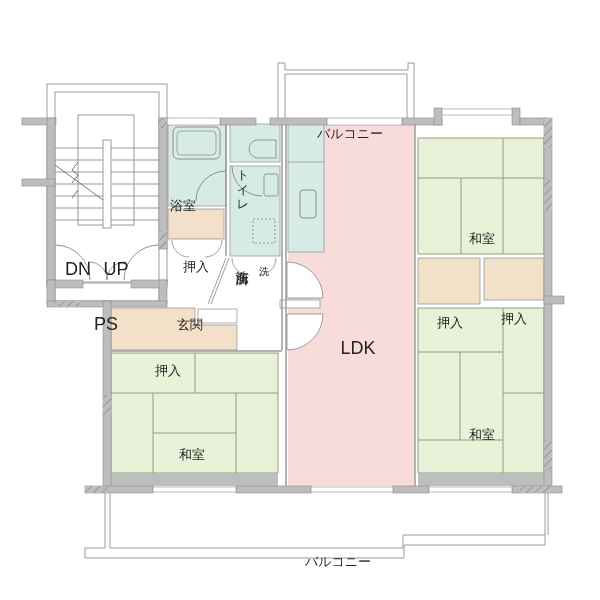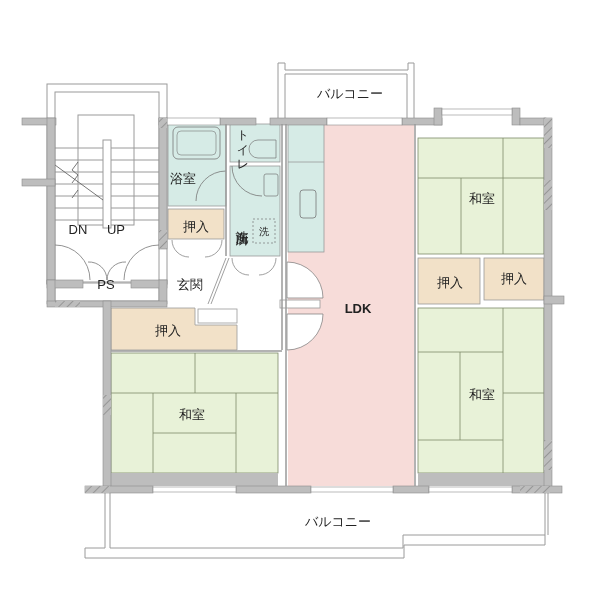--- a/index.html
+++ b/index.html
@@ -1,19 +1,19 @@
 <!DOCTYPE html>
 <html><head>
 <meta charset="utf-8">
 <style>
   html, body { margin:0; padding:0; background:#ffffff; }
   body { width:600px; height:600px; position:relative; overflow:hidden; font-family:"DejaVu Sans", sans-serif; }
   #plan { position:absolute; left:0; top:0; width:600px; height:600px; }
-  .lbl { position:absolute; font-size:13px; color:#222; white-space:nowrap; transform:translate(-50%,-50%); line-height:1; }
-  .lbl.latin { font-family:"Liberation Sans", sans-serif; font-size:13px; }
+  .lbl { position:absolute; font-size:13px; color:#222; white-space:nowrap; transform:translate(-50%,-50%); line-height:1;margin-top:40px; }
+  .lbl.latin { font-family:"Liberation Sans", sans-serif; font-size:18px; }
   .lbl.vert { writing-mode:vertical-rl; text-orientation:upright; letter-spacing:1px; }
   .lbl.small { font-size:10px; }
 </style>
 </head>
 <body>
 
 <svg id="plan" width="600" height="600" viewBox="0 0 600 600" xmlns="http://www.w3.org/2000/svg">
   <defs>
     <pattern id="hatch" width="6" height="6" patternUnits="userSpaceOnUse" patternTransform="rotate(45)">
       <rect width="6" height="6" fill="#bdbdbd"></rect>
@@ -183,25 +183,25 @@
   </g>
 </svg>
 
 <div class="lbl" style="left:350px;top:93px;">バルコニー</div>
 <div class="lbl" style="left:338px;top:521px;">バルコニー</div>
 
 <div class="lbl latin" style="left:78px;top:229px;">DN</div>
 <div class="lbl latin" style="left:116px;top:229px;">UP</div>
 <div class="lbl latin" style="left:106px;top:284px;">PS</div>
 
-<div class="lbl" style="left:183px;top:178px;">浴室</div>
+<div class="lbl" style="left:183px;top:165px;">浴室</div>
 <div class="lbl vert" style="left:243px;top:143px;font-size:12px;">トイレ</div>
 <div class="lbl vert" style="left:242px;top:222px;">洗面所</div>
 <div class="lbl small" style="left:264px;top:232px;">洗</div>
 <div class="lbl" style="left:196px;top:226px;">押入</div>
 <div class="lbl" style="left:190px;top:284px;text-align:right;">玄関</div>
 <div class="lbl" style="left:168px;top:330px;">押入</div>
 <div class="lbl" style="left:192px;top:414px;">和室</div>
-<div class="lbl latin" style="left:358px;top:308px;font-weight:bold;">LDK</div>
+<div class="lbl latin" style="left:358px;top:308px;">LDK</div>
 <div class="lbl" style="left:482px;top:198px;">和室</div>
 <div class="lbl" style="left:450px;top:282px;">押入</div>
 <div class="lbl" style="left:514px;top:278px;">押入</div>
 <div class="lbl" style="left:482px;top:394px;">和室</div>
 
 </body></html>

